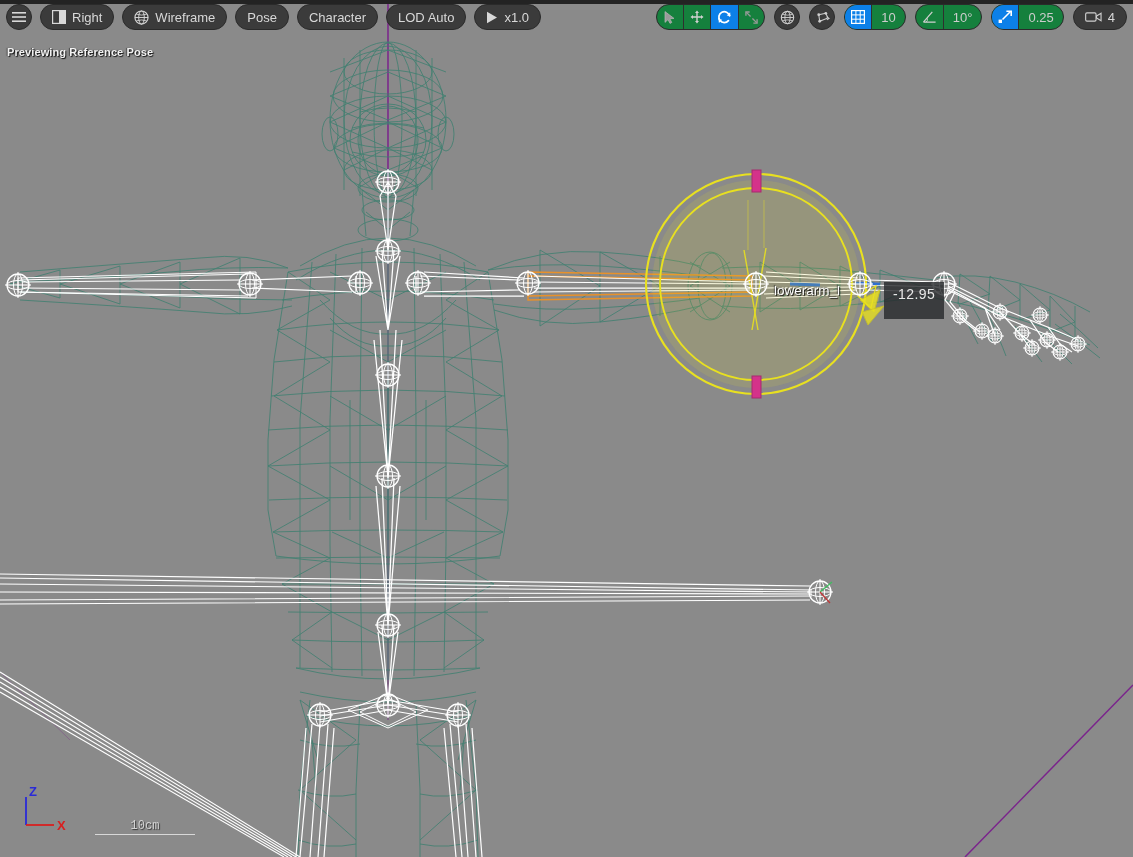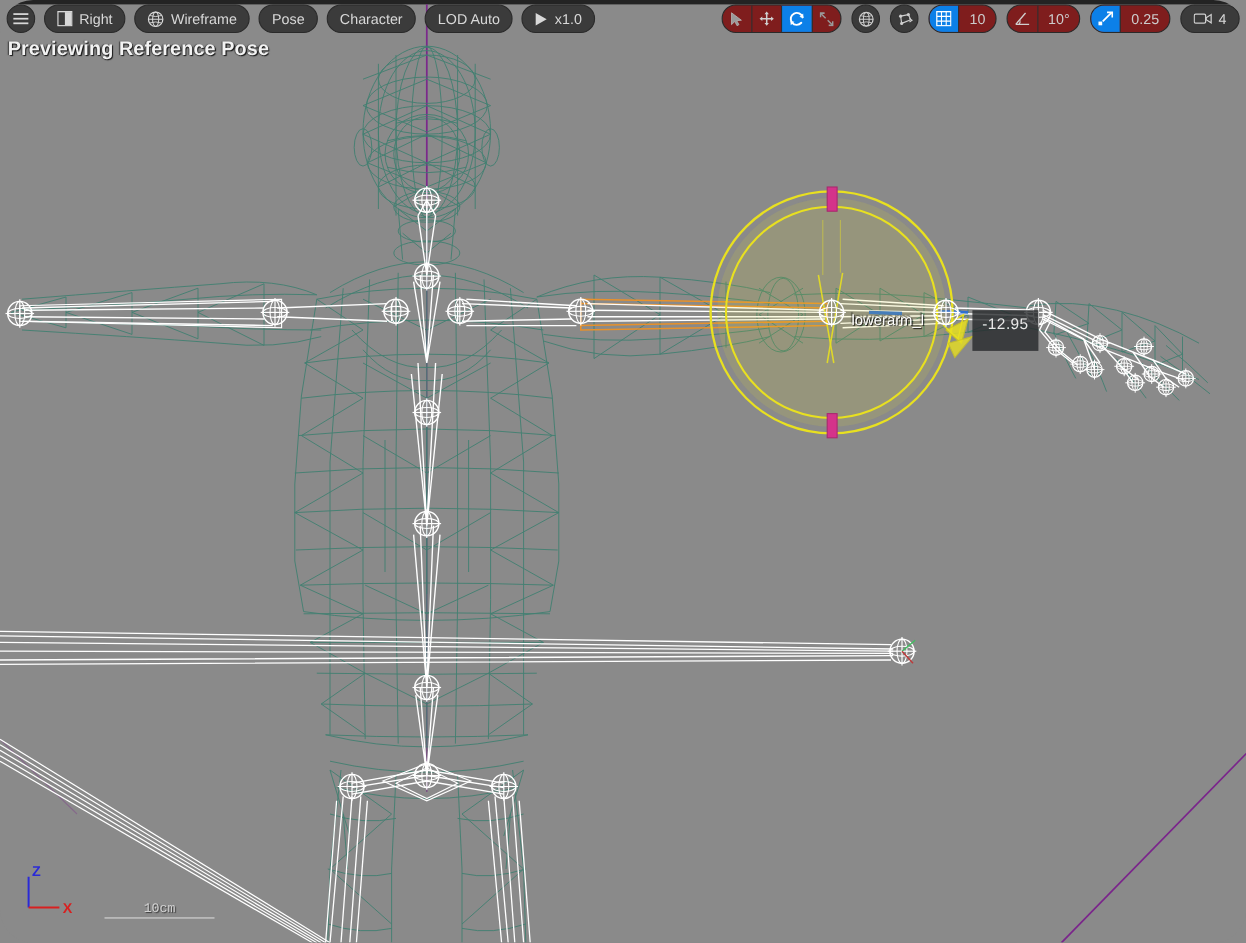--- a/index.html
+++ b/index.html
@@ -7,21 +7,20 @@
     width: 1133px; height: 857px;
     overflow: hidden;
     background: #8a8a8a;
     font-family: "Liberation Sans", sans-serif;
   }
   #viewport {
     position: relative;
     width: 1133px; height: 857px;
     background: #8a8a8a;
     overflow: hidden;
-    border-radius: 30px;
   }
 
   
   .top-band {
     position:absolute; left:0; top:0; width:1133px; height:4px;
     background:#232323;
   }
 
   
   .toolbar {
@@ -46,39 +45,39 @@
     padding: 0 11px;
     gap: 6px;
     white-space: nowrap;
     cursor: pointer;
     user-select: none;
   }
   .pill.icon-only { width: 26px; padding: 0; justify-content:center; border-radius:50%; }
 
   .pill-group {
     display:flex; align-items:center; height:26px;
-    background:#7f1d1d; border:1px solid #2a2a2a;
+    background:#15803d; border:1px solid #2a2a2a;
     border-radius: 13px; overflow:hidden;
   }
   .pill-group .seg {
     display:flex; align-items:center; justify-content:center;
     height:100%; min-width:26px; padding:0 6px;
     color:#cfcfcf; font-size:12.5px; cursor:pointer;
   }
   .pill-group .seg + .seg { border-left:1px solid #2f2f2f; }
   .pill-group .seg.active { background:#0c80e8; color:#fff; }
   .pill-group .seg.num { padding:0 9px; color:#cccccc; font-size:13px; }
 
   svg { display:block; }
 
   
   .status-text {
-    position:absolute; left:7px; top:34px;
+    position:absolute; left:7px; top:46px;
     color:#f2f2f2;
-    font-size:18px;
+    font-size:11px;
     font-weight:bold;
     text-shadow: 1px 1px 1px rgba(0,0,0,.85), -1px 0 1px rgba(0,0,0,.5);
     letter-spacing:.1px;
     z-index:30;
   }
 
   
   #scene { position:absolute; left:0; top:0; width:1133px; height:857px; z-index:5; }
 
   

